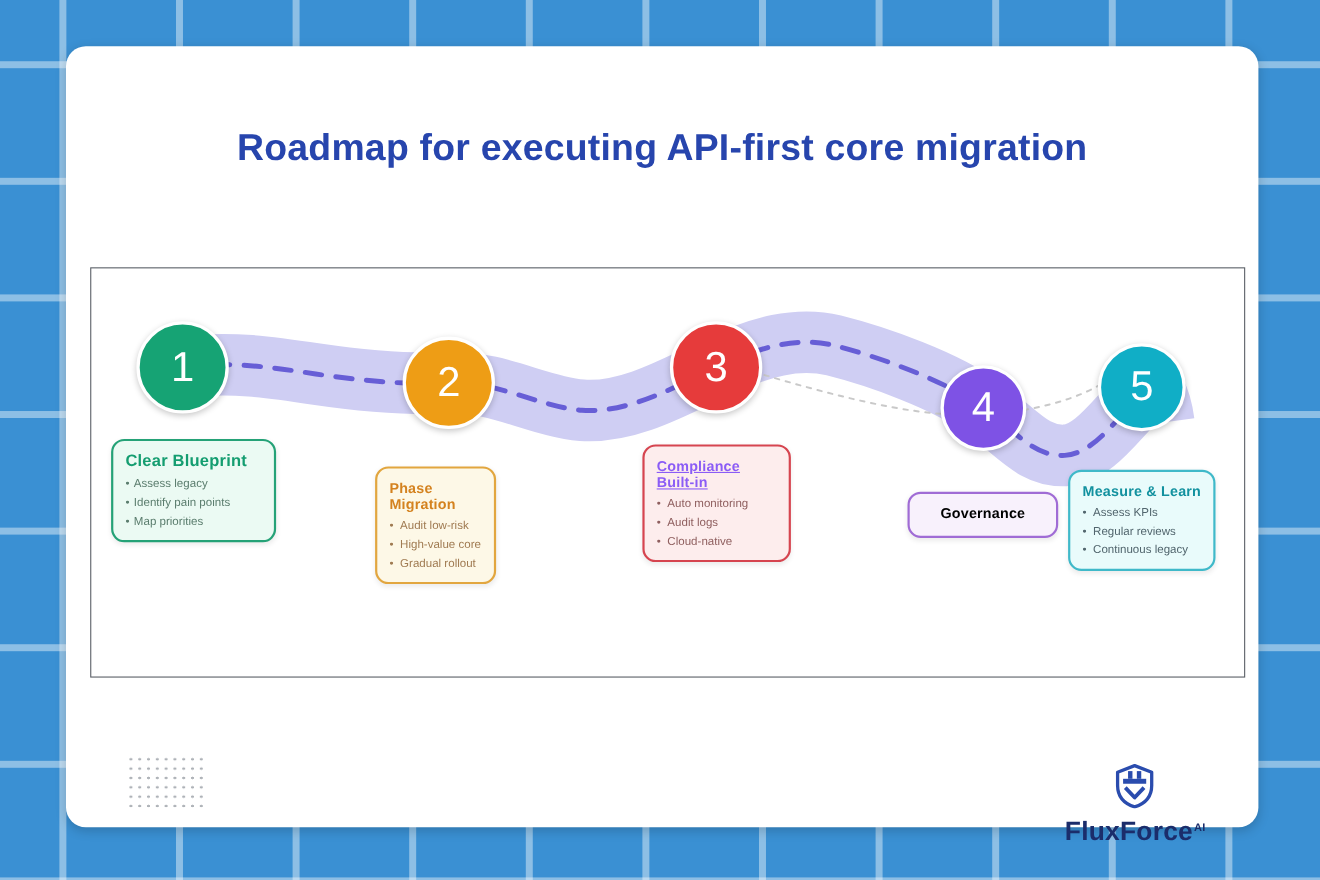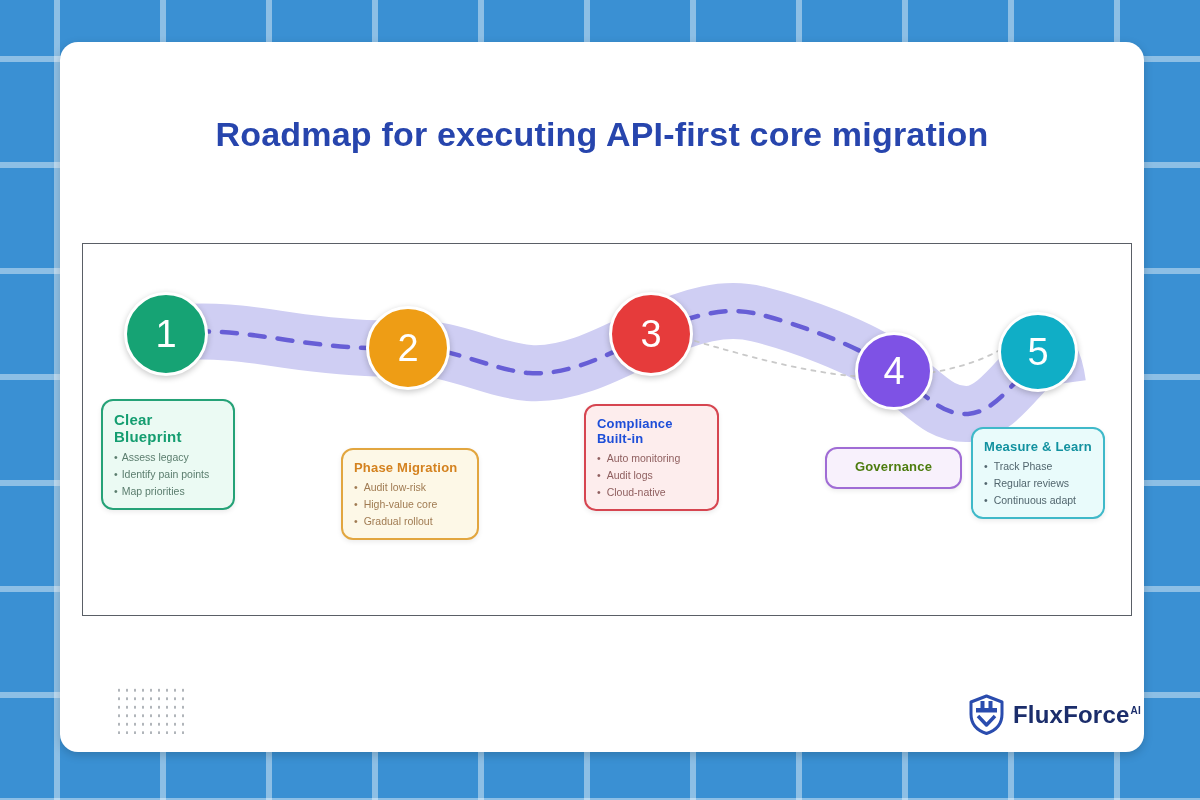--- a/index.html
+++ b/index.html
@@ -46,42 +46,42 @@
   .circle-2 { left:283px; top:62px; width:84px; height:84px; }
   .circle-3 { left:526px; top:48px; width:84px; height:84px; }
   .circle-4 { left:772px; top:88px; width:78px; height:78px; }
   .circle-5 { left:915px; top:68px; width:80px; height:80px; }
 
   .step-card {
     position:absolute; border-radius:12px; border:2px solid;
     padding:10px 11px 9px 11px;
     box-shadow:0 2px 5px rgba(0,0,0,.08);
   }
-  .card-1 { left:18px;  top:155px; width:134px; }
-  .card-2 { left:258px; top:180px; width:138px;margin-top:24px; }
+  .card-1 { left:18px;  top:155px; width:150px; }
+  .card-2 { left:258px; top:180px; width:110px; }
   .card-3 { left:501px; top:160px; width:135px; }
   .card-4 { left:742px; top:203px; width:137px; }
   .card-5 { left:888px; top:183px; width:134px; }
 
   .step-card h3 { font-size:13px; font-weight:bold; margin-bottom:4px; letter-spacing:.2px; }
   .card-1 h3 { font-size:15px; }
   .card-4 h3, .card-5 h3 { text-align:center; }
   .step-card ul { list-style:none; }
   .step-card li { font-size:10.5px; line-height:1.6; white-space:nowrap; }
   .step-card li::before { content:"•"; margin-right:6px; }
   .card-1 li::before { margin-right:4px; }
 
   .dots-pattern {
     position:absolute; left:55px; top:644px; width:72px; height:48px;
     background-image:radial-gradient(#a0a5ab 1px, transparent 1.3px);
     background-size:8px 8.5px;
     opacity:.85;
   }
 
-  .brand { position:absolute; left:908px; top:652px; display:flex; align-items:center; gap:8px; }
+  .brand { position:absolute; left:908px; top:652px; display:flex; align-items:center; gap:8px;flex-direction:column; }
   .brand-text { font-size:24px; font-weight:800; color:#1b2d6b; letter-spacing:.2px; }
   .brand-sup { font-size:10px; font-weight:bold; color:#1b2d6b; vertical-align:super; margin-left:1px; }
 </style>
 </head>
 <body>
 
 <div class="page">
   <div class="canvas-card">
 
     <h1 class="main-title">Roadmap for executing API-first core migration</h1>
@@ -122,38 +122,38 @@
       <div class="step-card card-2" style="background-color: rgb(253, 248, 231); border-color: rgb(226, 166, 63); color: rgb(160, 123, 82);">
         <h3 style="color: rgb(212, 130, 31);">Phase Migration</h3>
         <ul>
           <li>Audit low-risk</li>
           <li>High-value core</li>
           <li>Gradual rollout</li>
         </ul>
       </div>
 
       <div class="step-card card-3" style="background-color: rgb(253, 237, 237); border-color: rgb(214, 69, 80); color: rgb(143, 95, 95);">
-        <h3 style="color: #1d4ed8;">Compliance Built-in</h3>
+        <h3 style="color: #8b5cf6; text-decoration: underline;">Compliance Built-in</h3>
         <ul>
           <li>Auto monitoring</li>
           <li>Audit logs</li>
           <li>Cloud-native</li>
         </ul>
       </div>
 
       <div class="step-card card-4" style="background-color: rgb(248, 241, 252); border-color: rgb(160, 108, 213); color: rgb(74, 68, 90);">
-        <h3 style="color: #4d7c0f;">Governance</h3>
+        <h3 style="color: #000000;">Governance</h3>
       </div>
 
       <div class="step-card card-5" style="background-color: rgb(233, 251, 251); border-color: rgb(63, 185, 201); color: rgb(82, 102, 110);">
         <h3 style="color: rgb(18, 145, 159);">Measure &amp; Learn</h3>
         <ul>
-          <li>Track Phase</li>
+          <li>Assess KPIs</li>
           <li>Regular reviews</li>
-          <li>Continuous adapt</li>
+          <li>Continuous legacy</li>
         </ul>
       </div>
 
     </div>
 
     <div class="dots-pattern"></div>
 
     <div class="brand">
       <svg width="37" height="41" viewBox="0 0 37 41">
         <path d="M18.5 2 L34 8 V20 C34 30 28 36.5 18.5 39.5 C9 36.5 3 30 3 20 V8 Z" fill="none" stroke="#2a4cae" stroke-width="3" stroke-linejoin="round"></path>

